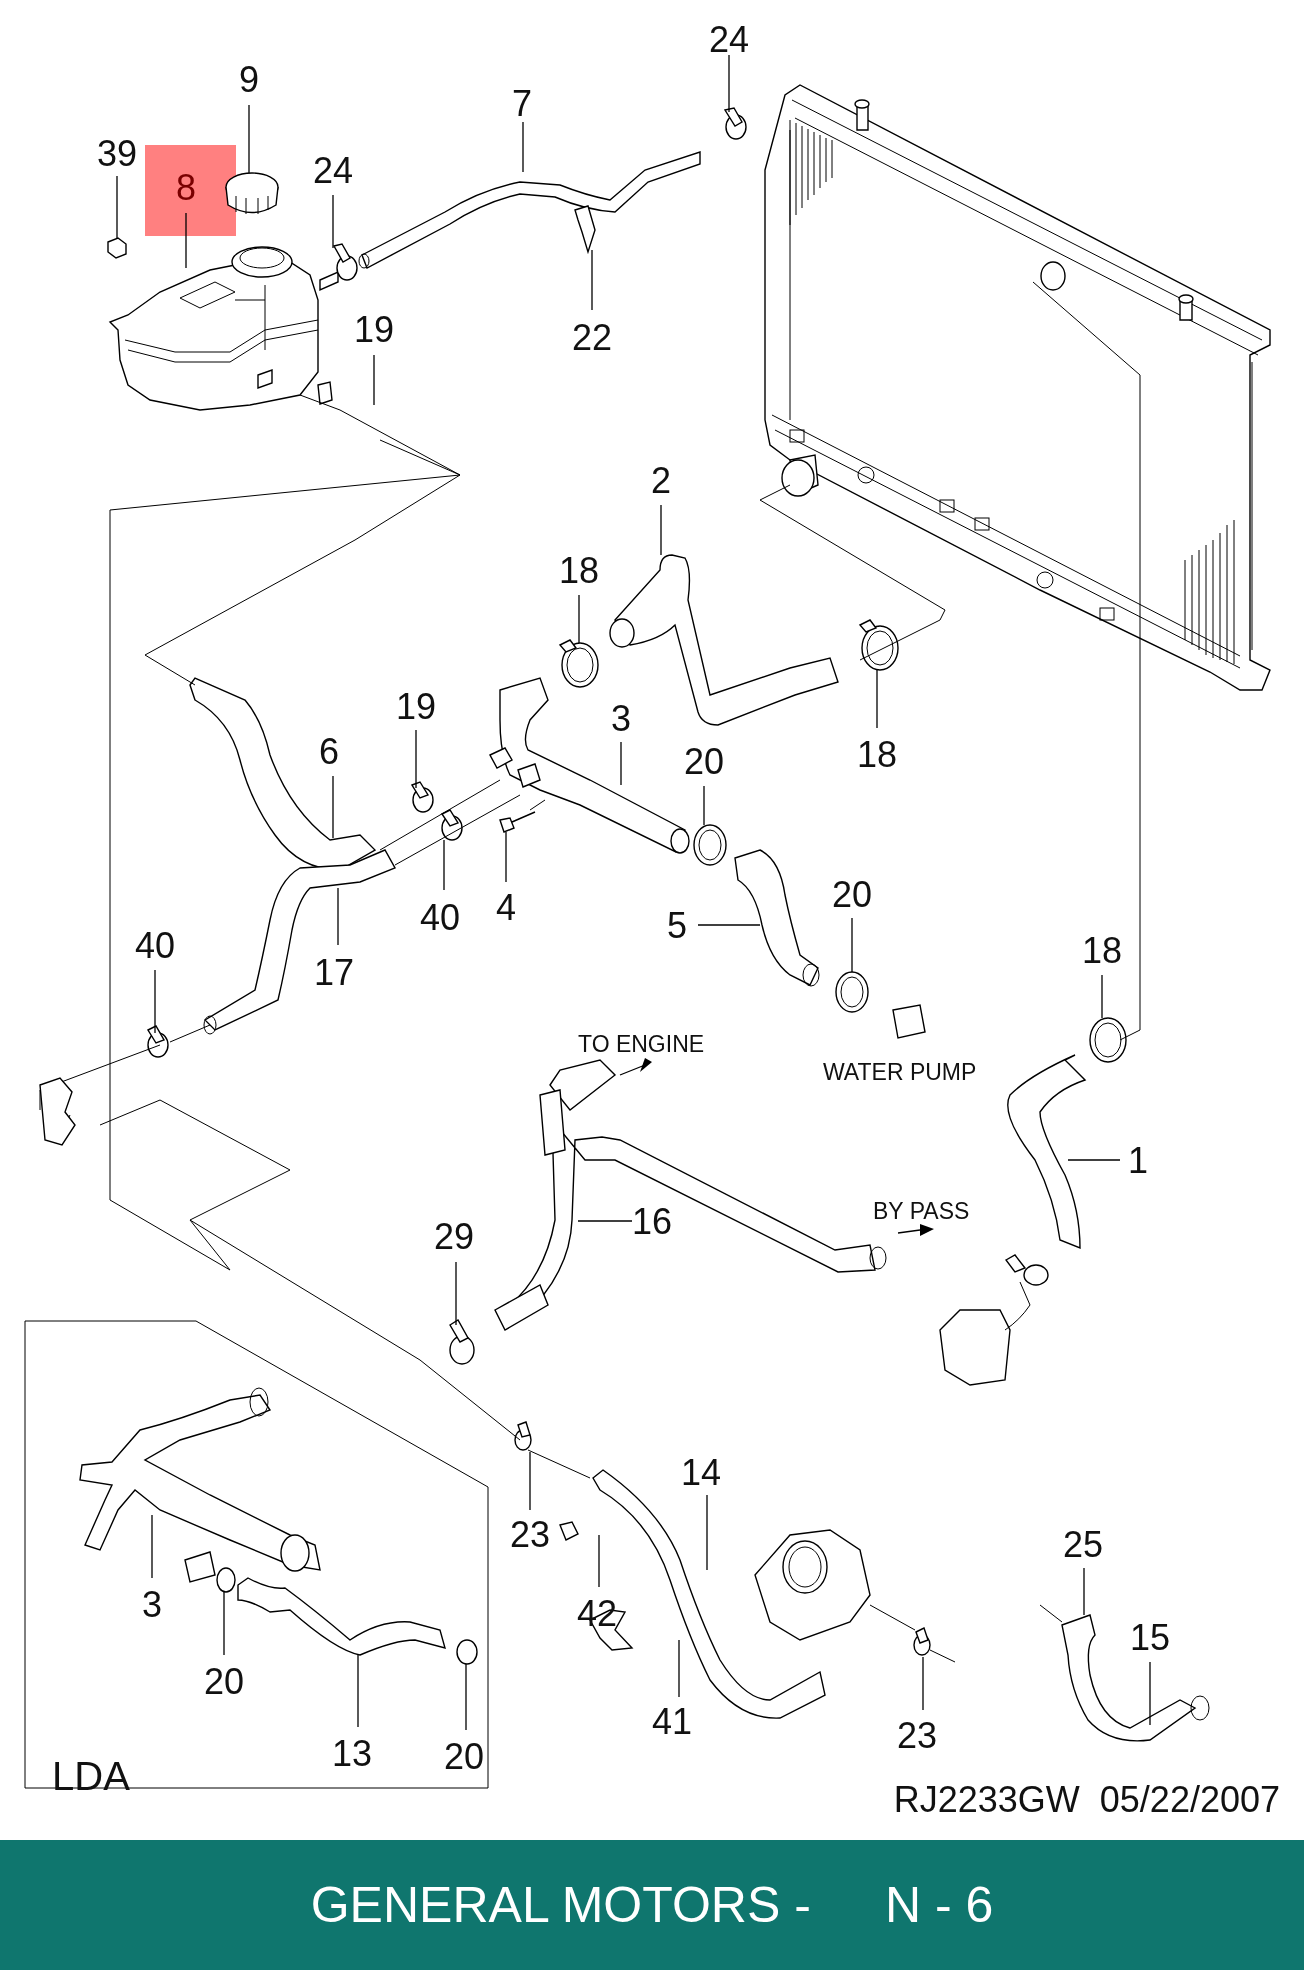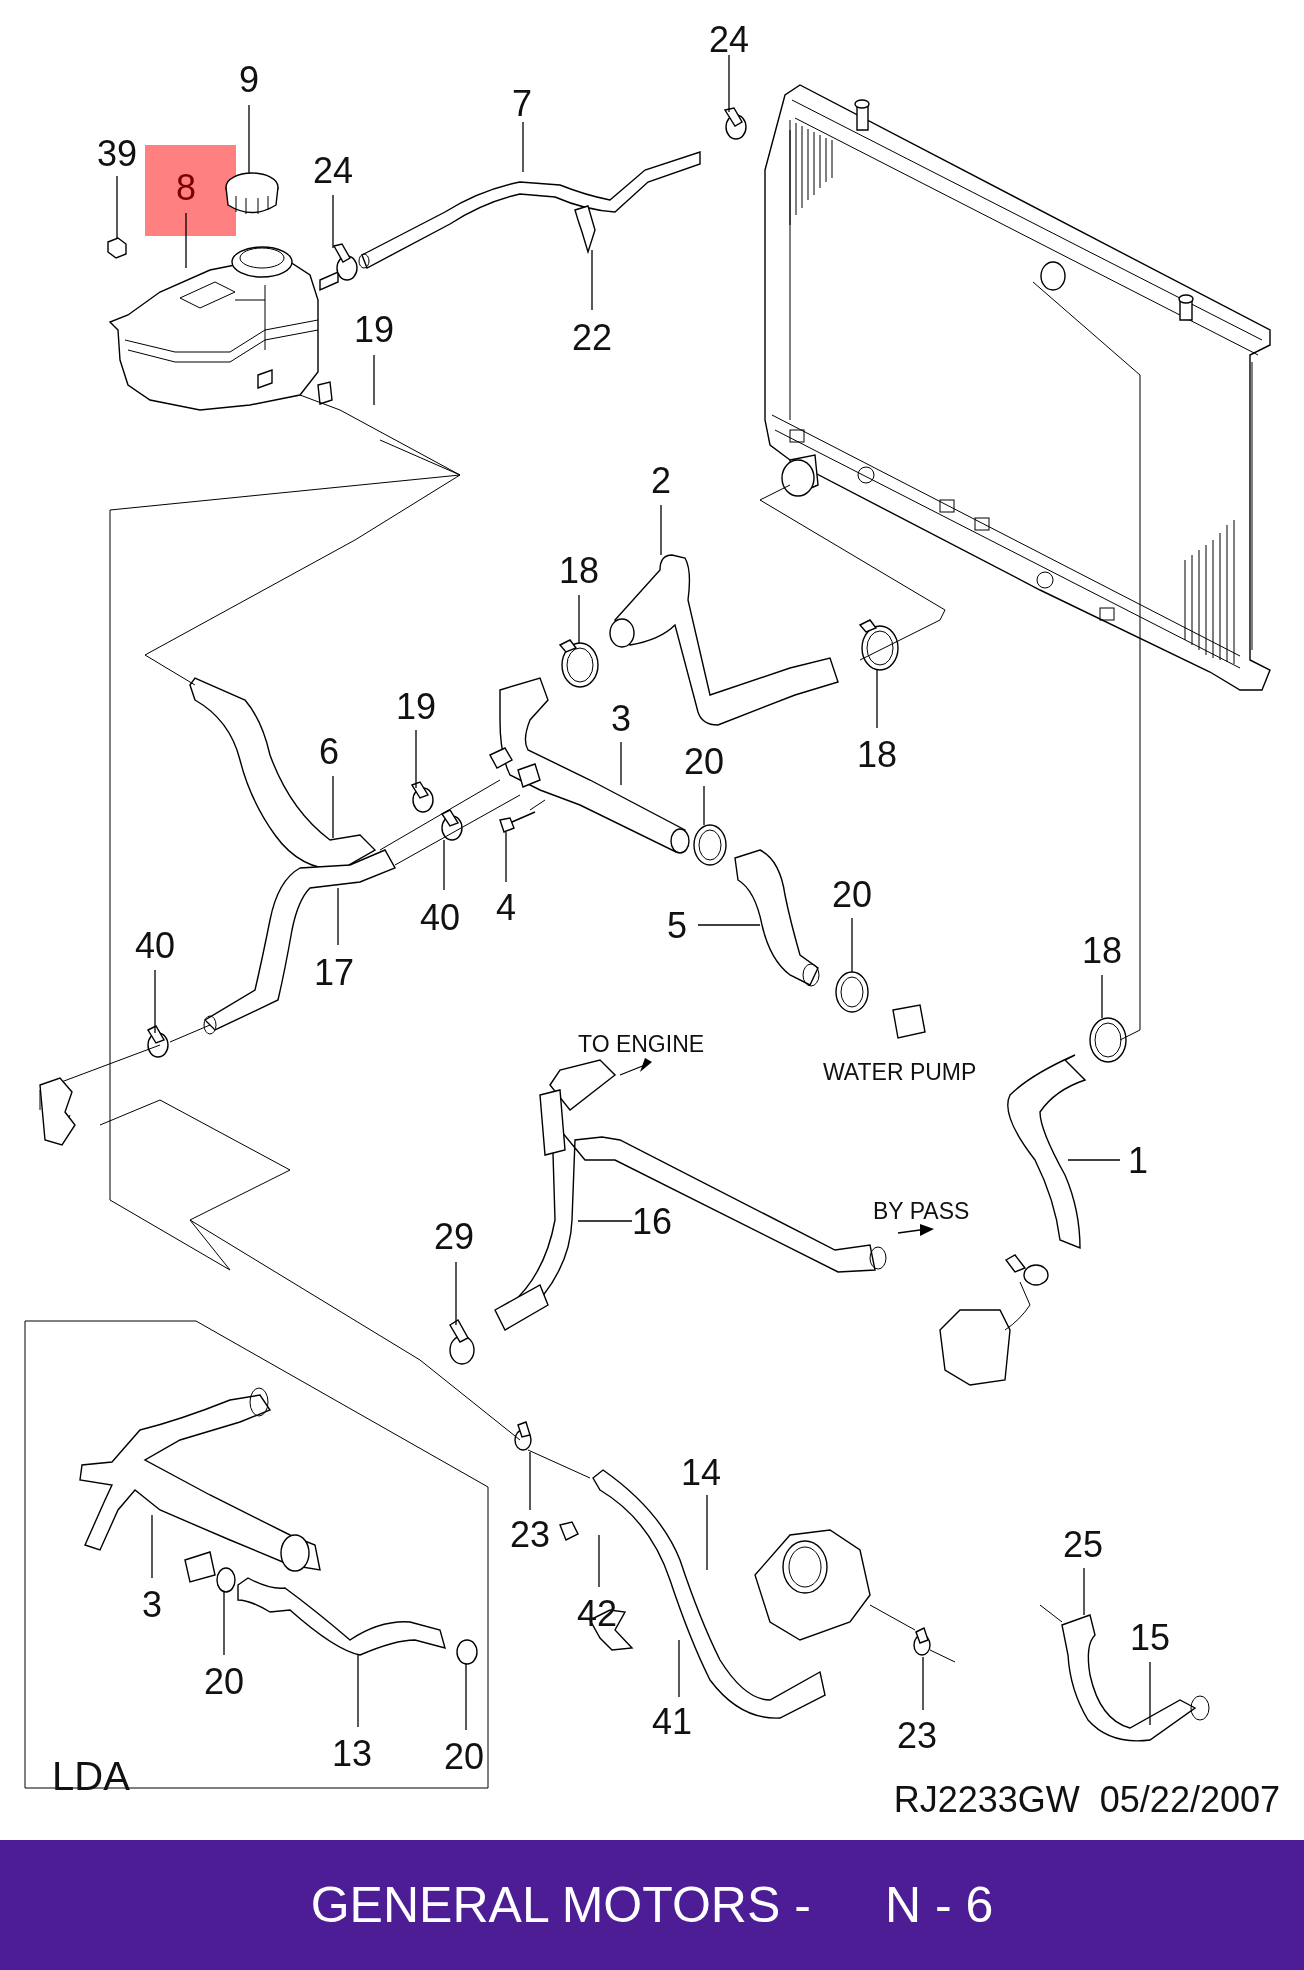--- a/index.html
+++ b/index.html
@@ -5,21 +5,21 @@
   html,body{margin:0;padding:0;background:#ffffff;}
   body{width:1304px;height:1970px;position:relative;overflow:hidden;font-family:"Liberation Sans",sans-serif;}
   #diagram{position:absolute;left:0;top:0;width:1304px;height:1840px;}
   .ln{fill:none;stroke:#000;stroke-width:1.3;}
   .thin{fill:none;stroke:#000;stroke-width:1;}
   .part{fill:#fff;stroke:#000;stroke-width:1.4;}
   .callout{font-family:"Liberation Sans",sans-serif;font-size:36px;fill:#111;text-anchor:middle;}
   .note{font-family:"Liberation Sans",sans-serif;font-size:23px;fill:#111;}
   .big{font-family:"Liberation Sans",sans-serif;font-size:40px;fill:#111;}
   .ref{font-family:"Liberation Sans",sans-serif;font-size:36px;fill:#111;}
-  #footer{position:absolute;left:0;top:1840px;width:1304px;height:130px;background:#4c1d95;color:#fff;
+  #footer{position:absolute;left:0;top:1840px;width:1304px;height:130px;background:#0f766e;color:#fff;
     font-family:"Liberation Sans",sans-serif;font-size:50px;display:flex;align-items:center;justify-content:center;gap:0;}
   #footer .sep{display:inline-block;width:60px;}
   .hl{fill:#ff8080;}
 </style>
 </head>
 <body>
 
 <svg id="diagram" viewBox="0 0 1304 1840" xmlns="http://www.w3.org/2000/svg">
 
   <rect class="hl" x="145" y="145" width="91" height="91" fill="#ff8080"></rect>

